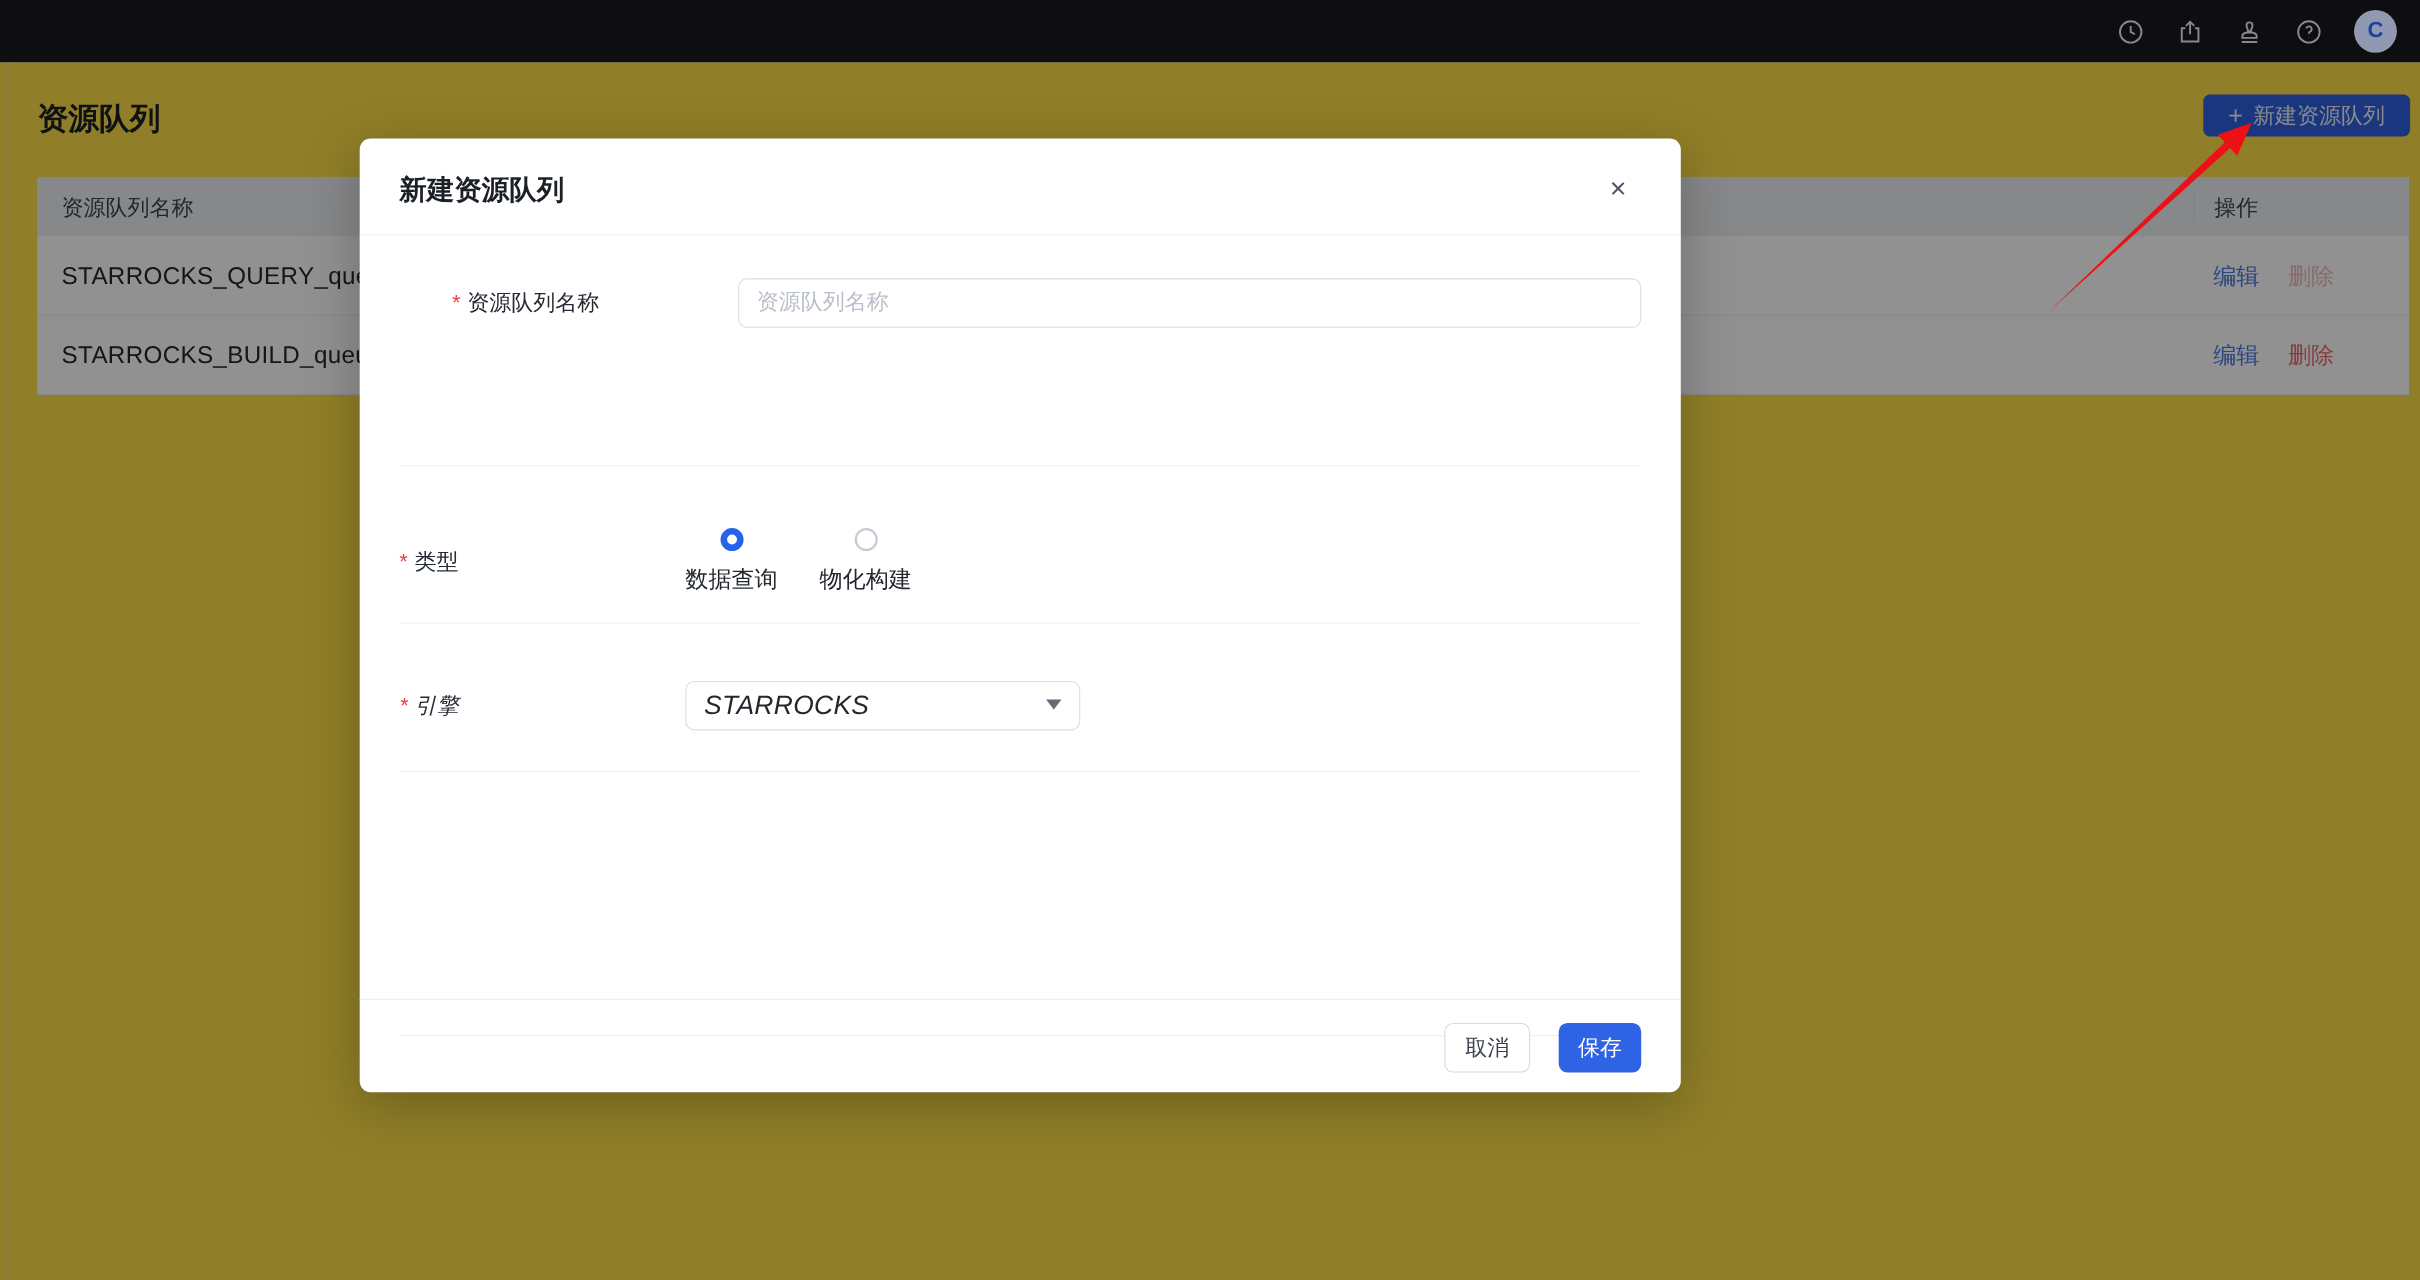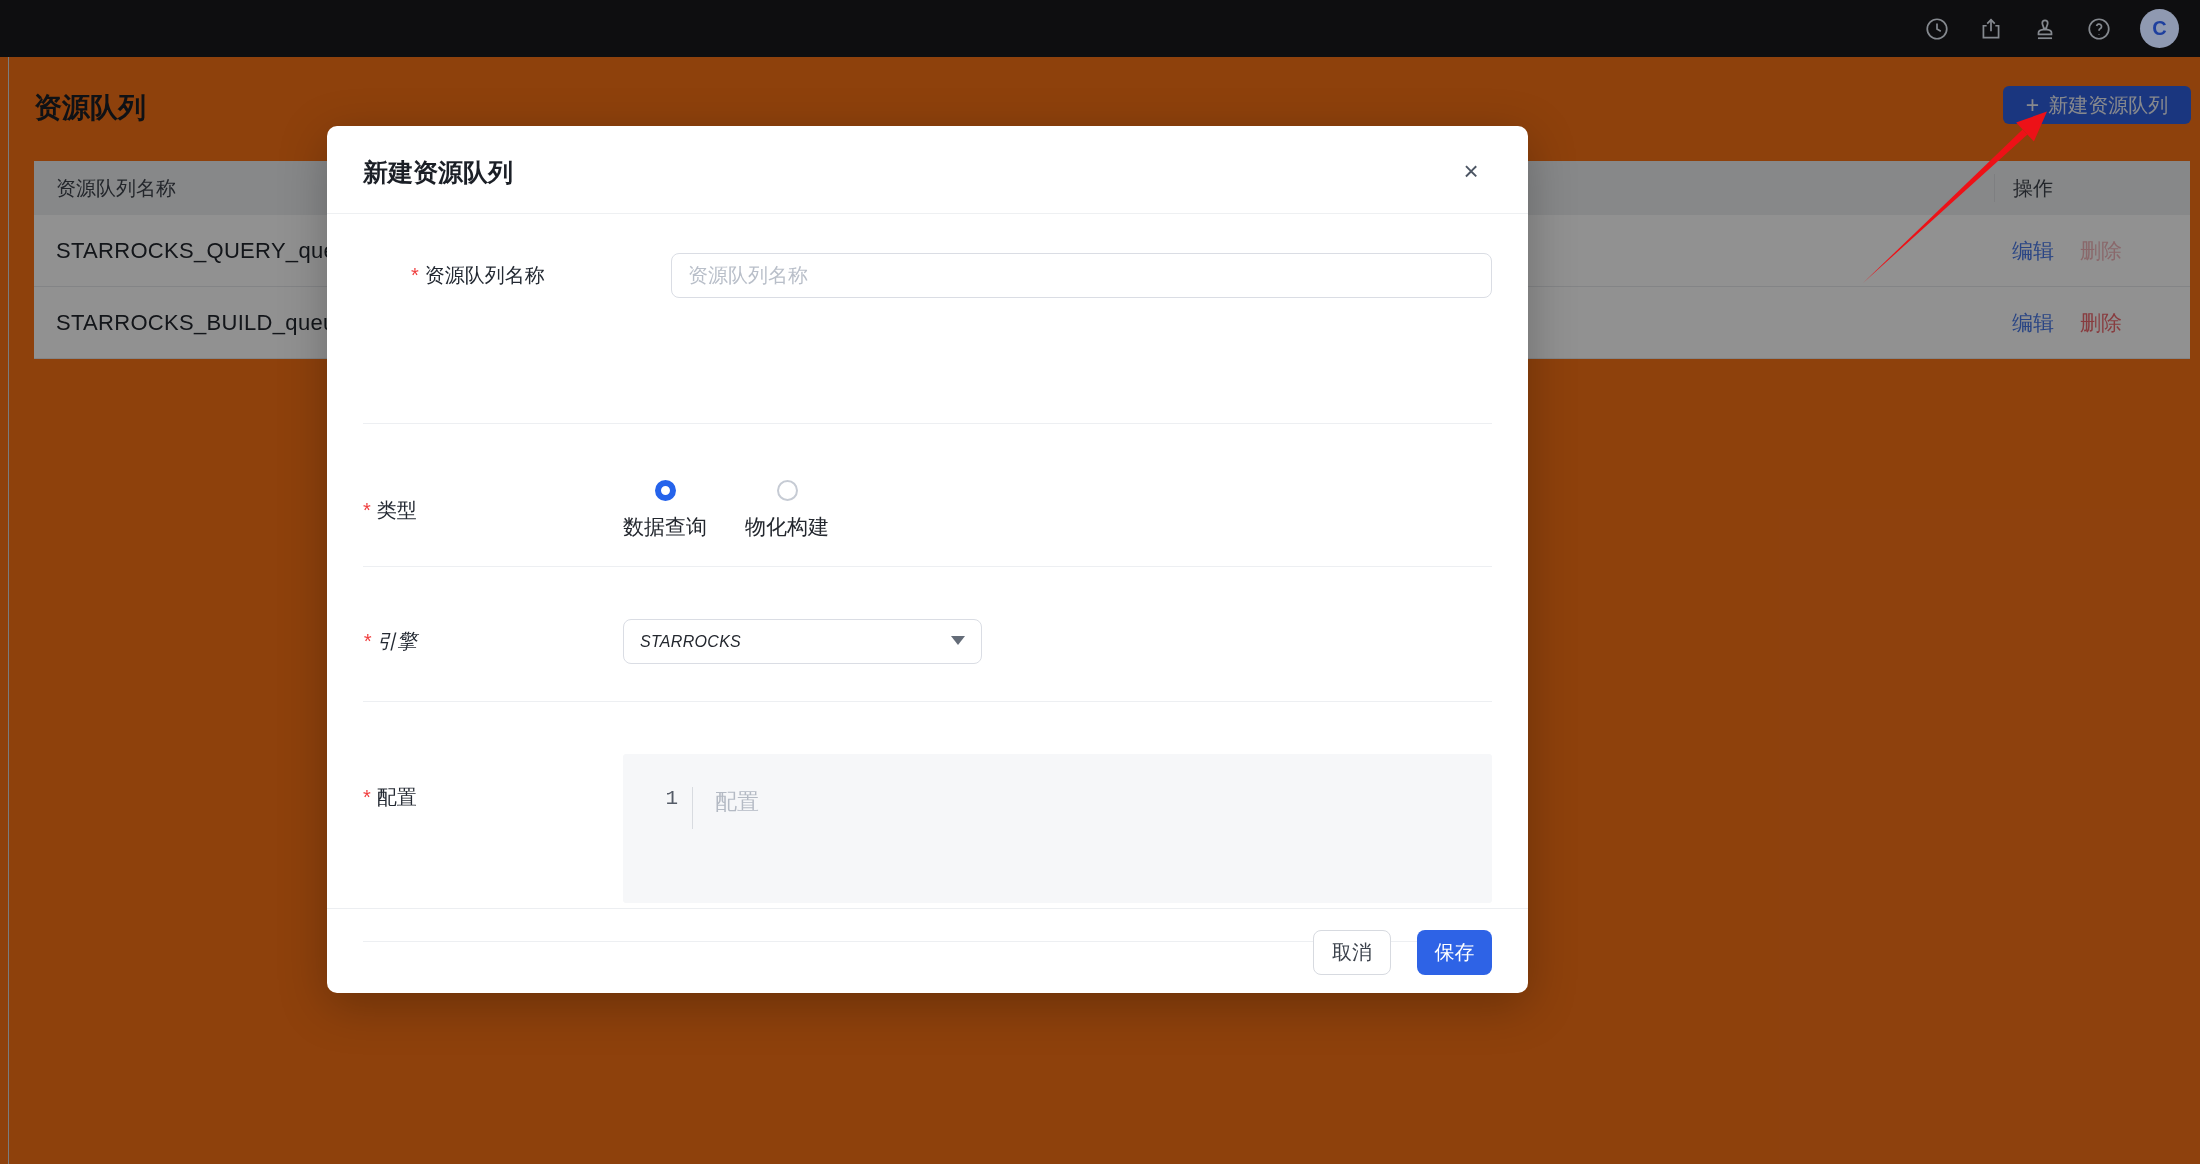--- a/index.html
+++ b/index.html
@@ -11,21 +11,21 @@
   .navbar { position:relative; height:57px; background:#0e0e10; display:flex; align-items:center; }
   .nav-menu { display:flex; align-items:center; gap:43px; margin-left:558px; }
   .nav-item { color:#b9bcc2; font-size:23px; line-height:57px; cursor:pointer; white-space:nowrap; }
   .nav-item.active { background:#3e4043; color:#f2f3f5; border-radius:8px; line-height:normal; padding:8px 15px; }
   .nav-right { position:absolute; right:21px; top:0; height:57px; display:flex; align-items:center; gap:28px; }
   .nav-icon { width:26px; height:26px; display:flex; align-items:center; justify-content:center; }
   .nav-icon svg { stroke:#85898f; fill:none; stroke-width:1.6; }
   .avatar { width:39px; height:39px; border-radius:50%; background:#8f99b1; color:#1e3f9e; font-size:20px; font-weight:bold; display:flex; align-items:center; justify-content:center; }
 
   
-  .content { position:relative; height:1107px; background:#f97316; }
+  .content { position:relative; height:1107px; background:#fde047; }
   .left-rule { position:absolute; left:8px; top:0; bottom:0; width:1px; background:#d9dbde; }
   .page-title { position:absolute; left:34px; top:32px; font-size:28px; font-weight:600; color:#1b1f26; }
   .create-btn { position:absolute; left:2003px; top:29px; width:188px; height:38px; background:#2e5fe0; border:none; border-radius:6px; color:#eef1f8; font-size:20px; display:flex; align-items:center; justify-content:center; gap:9px; cursor:pointer; font-family:inherit; }
   .create-btn .plus { font-size:23px; font-weight:400; line-height:1; }
 
   .table { position:absolute; left:34px; top:104px; width:2156px; background:#fff; }
   .t-head { display:flex; height:54px; background:#edeff1; align-items:center; }
   .t-row { display:flex; height:72px; background:#fff; border-bottom:1px solid #e7e9ec; align-items:center; }
   .col-name { flex:1; padding-left:22px; }
   .col-ops { width:196px; padding-left:18px; display:flex; gap:26px; align-items:center; }
@@ -56,21 +56,21 @@
 
   .row-type { top:266px; align-items:center; }
   .radio-group { display:flex; align-items:center; gap:38px; }
   .radio-opt { display:flex; align-items:center; gap:12px; cursor:pointer;flex-direction:column; }
   .radio-dot { width:21px; height:21px; border-radius:50%; background:#fff; border:2px solid #c6cbd4; }
   .radio-opt.selected .radio-dot { border:6.5px solid #2563eb; }
   .radio-label { font-size:21px; color:#23272e; }
 
   .row-engine { top:405px; align-items:center; height:45px;font-style:italic; }
   .select-box { position:relative; width:359px; height:45px; border:1px solid #dadde4; border-radius:8px; display:flex; align-items:center; padding:0 16px; cursor:pointer; }
-  .select-value { font-size:16px; color:#23272e; letter-spacing:.3px; }
+  .select-value { font-size:24px; color:#23272e; letter-spacing:.3px; }
   .select-caret { position:absolute; right:16px; top:16px; width:0; height:0; border-left:7px solid transparent; border-right:7px solid transparent; border-top:9px solid #646c78; }
 
   .row-config { top:540px; }
   .row-config .f-label { padding-top:30px; }
   .config-editor { flex:1; height:149px; background:#f6f7f9; border-radius:3px; display:flex; padding-top:33px; }
   .gutter { width:70px; display:flex; justify-content:flex-end; padding-right:14px; border-right:1px solid #d8dbe0; height:42px; }
   .line-no { font-family:"Liberation Mono","DejaVu Sans Mono",monospace; font-size:21px; color:#555c68; }
   .config-placeholder { font-size:22px; color:#b4bac4; padding-left:22px; }
 
   .rule-1 { top:209px; } .rule-2 { top:352px; } .rule-3 { top:487px; } .rule-4 { top:727px; }
@@ -188,31 +188,20 @@
           <div class="f-label">
             <span class="req">*</span><span>引擎</span>
           </div>
           <div class="select-box">
             <span class="select-value">STARROCKS</span>
             <span class="select-caret"></span>
           </div>
         </div>
         <div class="sect-rule rule-3"></div>
 
-        <div class="form-row row-config">
-          <div class="f-label">
-            <span class="req">*</span><span>配置</span>
-          </div>
-          <div class="config-editor">
-            <div class="gutter">
-              <span class="line-no">1</span>
-            </div>
-            <div class="config-placeholder">配置</div>
-          </div>
-        </div>
         <div class="sect-rule rule-4"></div>
       </div>
 
       <div class="m-footer">
         <button class="btn-cancel">取消</button>
         <button class="btn-save">保存</button>
       </div>
     </div>
 
     <svg class="anno-arrow" width="220" height="200" viewBox="0 0 220 200">

